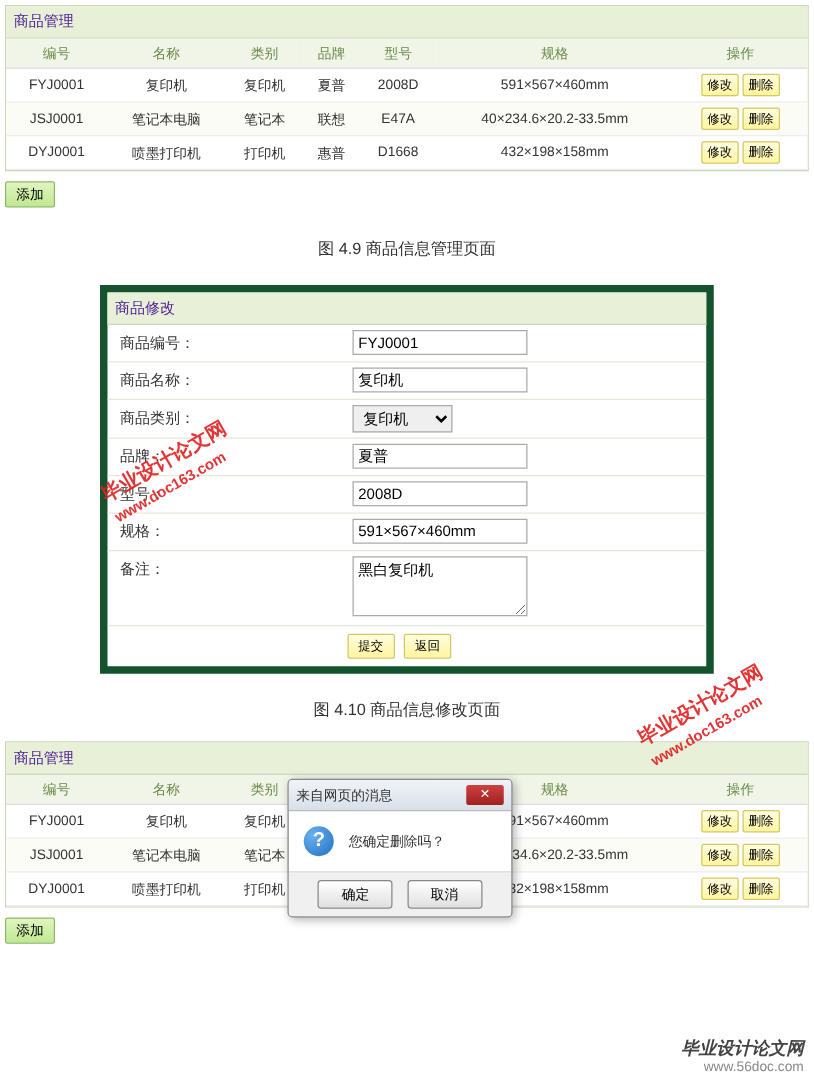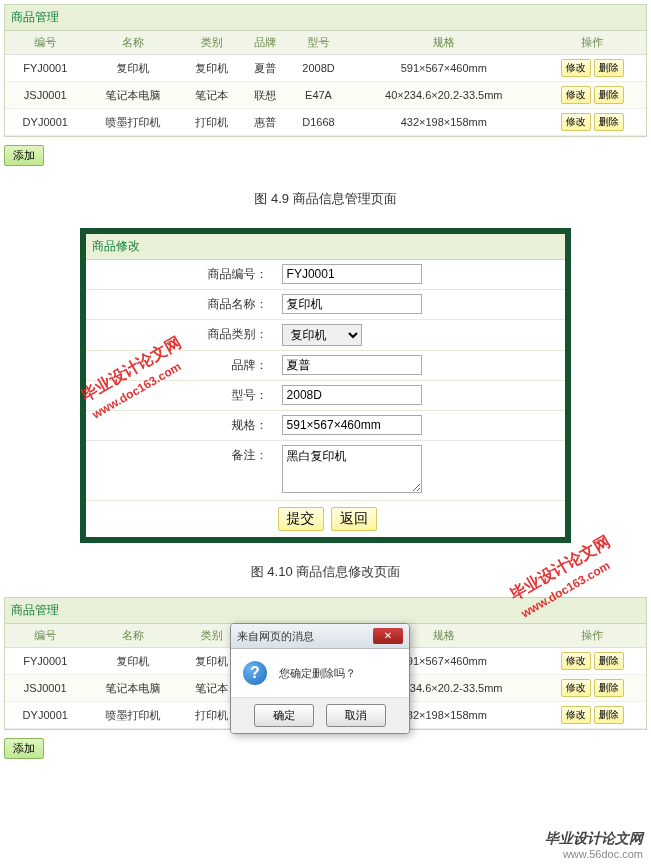--- a/index.html
+++ b/index.html
@@ -1,34 +1,34 @@
 <!DOCTYPE html>
 <html><head>
   <meta charset="utf-8">
   <style>
     * { margin: 0; padding: 0; box-sizing: border-box; }
     body { font-family: "SimSun", "宋体", Arial, sans-serif; font-size: 12px; color: #333; background: #fff; width: 651px; }
     .section { margin-bottom: 8px; }
     .table-wrap { border: 1px solid #c8d8b8; margin: 4px; }
-    .table-title { background: #e8f0d8; padding: 4px 6px; font-size: 12px; border-bottom: 1px solid #c8d8b8; color: #15803d; }
+    .table-title { background: #e8f0d8; padding: 4px 6px; font-size: 12px; border-bottom: 1px solid #c8d8b8; color: #4c1d95; }
     table { width: 100%; border-collapse: collapse; background: #fff; }
     th { background: #f0f5e8; border-bottom: 1px solid #ddd; padding: 4px; text-align: center; font-weight: normal; color: #6a8a4a; font-size: 11px; }
     td { padding: 4px; text-align: center; border-bottom: 1px solid #eee; font-size: 11px; }
     tr:nth-child(even) td { background: #fafcf5; }
     .btn-small { background: linear-gradient(#fefde0, #fff5a0); border: 1px solid #d4c860; padding: 1px 4px; font-size: 10px; cursor: pointer; border-radius: 2px; }
     .btn-add { background: linear-gradient(#e0f5c0, #c0e890); border: 1px solid #8ab860; padding: 2px 8px; font-size: 11px; cursor: pointer; margin: 4px; border-radius: 2px; }
     .caption { text-align: center; padding: 12px 0; font-size: 13px; font-family: Liberation Sans, sans-serif; }
     .form-wrap { border: 6px solid #14532d; margin: 8px 80px; }
     .form-row { display: flex; border-bottom: 1px solid #e8e8d8; }
-    .form-label { width: 40%; text-align: right; padding: 6px 10px; font-size: 12px; }
+    .form-label { width: 40%; padding: 6px 10px; font-size: 12px; }
     .form-value { width: 60%; padding: 4px; }
     .form-value input[type="text"], .form-value select, .form-value textarea { border: 1px solid #aaa; padding: 2px 4px; font-size: 12px; width: 140px; }
     .form-value textarea { width: 140px; height: 48px; resize: vertical; }
     .form-submit { text-align: center; padding: 6px 0; padding-left: 40%; text-align: left; }
-    .btn-yellow { background: linear-gradient(#fefde0, #fff5a0); border: 1px solid #d4c860; padding: 2px 8px; font-size: 14px; cursor: pointer; margin-right: 4px; border-radius: 2px; }
+    .btn-yellow { background: linear-gradient(#fefde0, #fff5a0); border: 1px solid #d4c860; padding: 2px 8px; font-size: 10px; cursor: pointer; margin-right: 4px; border-radius: 2px; }
     .watermark { position: absolute; color: #e02020; font-size: 16px; font-weight: bold; transform: rotate(-30deg); pointer-events: none; z-index: 10; opacity: 0.9; }
     .dialog { position: absolute; left: 230px; top: 623px; width: 180px; background: #fff; border: 1px solid #888; box-shadow: 2px 2px 8px rgba(0,0,0,.3); border-radius: 4px; overflow: hidden; z-index: 20; }
     .dialog-title { background: linear-gradient(#f0f4f8, #d8e0e8); padding: 4px 6px; font-size: 11px; display: flex; justify-content: space-between; align-items: center; border-bottom: 1px solid #bbb; }
     .dialog-close { background: linear-gradient(#d04040, #a02020); color: #fff; width: 30px; height: 16px; text-align: center; border-radius: 2px; font-size: 10px; line-height: 16px; cursor: pointer; }
     .dialog-body { padding: 12px; display: flex; align-items: center; gap: 12px; font-size: 11px; }
     .dialog-icon { width: 24px; height: 24px; border-radius: 50%; background: radial-gradient(circle at 30% 30%, #6ab0f0, #2070c0); color: #fff; font-size: 16px; font-weight: bold; display: flex; align-items: center; justify-content: center; }
     .dialog-buttons { text-align: center; padding: 6px; background: #f0f0f0; border-top: 1px solid #ddd; }
     .dialog-btn { background: linear-gradient(#fff, #e0e0e0); border: 1px solid #888; padding: 3px 18px; font-size: 11px; margin: 0 4px; cursor: pointer; border-radius: 3px; }
     .footer-logo { position: absolute; right: 8px; bottom: 8px; text-align: right; font-size: 11px; color: #888; }
     .footer-logo .main { font-size: 14px; font-style: italic; font-weight: bold; color: #444; }

